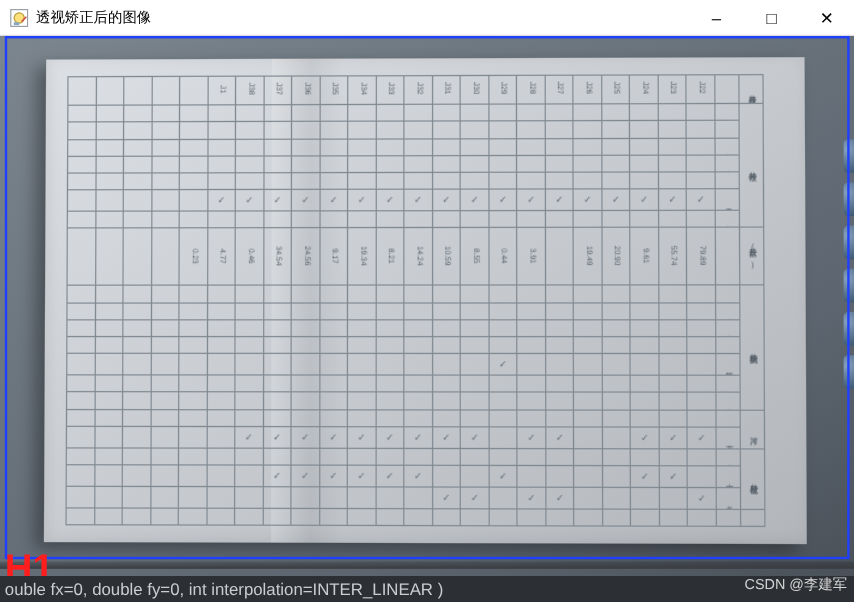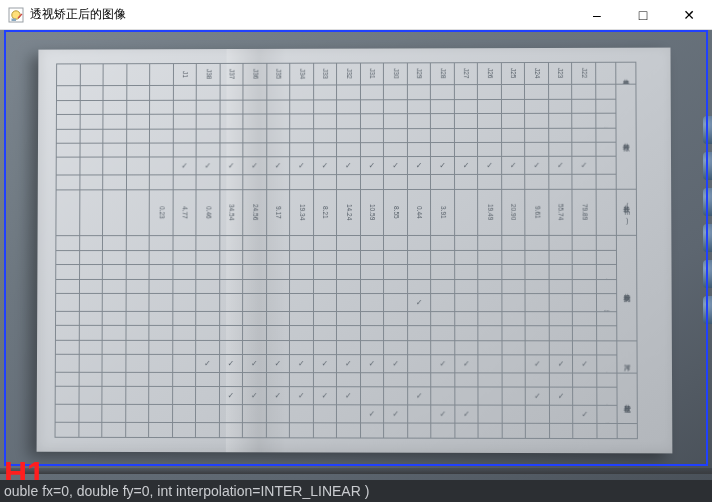--- a/index.html
+++ b/index.html
@@ -827,14 +827,15 @@
               </tr>
             </tbody>
         </table>
       </div>
     </div>
 
     <div class="blue-frame"></div>
     <div class="page-edge"></div>
     <div class="h1-label">H1</div>
     <div class="bottom-code">ouble fx=0, double fy=0, int interpolation=INTER_LINEAR )</div>
+    <div class="watermark">CSDN @李建军</div>
   </div>
 </div>
 
 </body></html>

